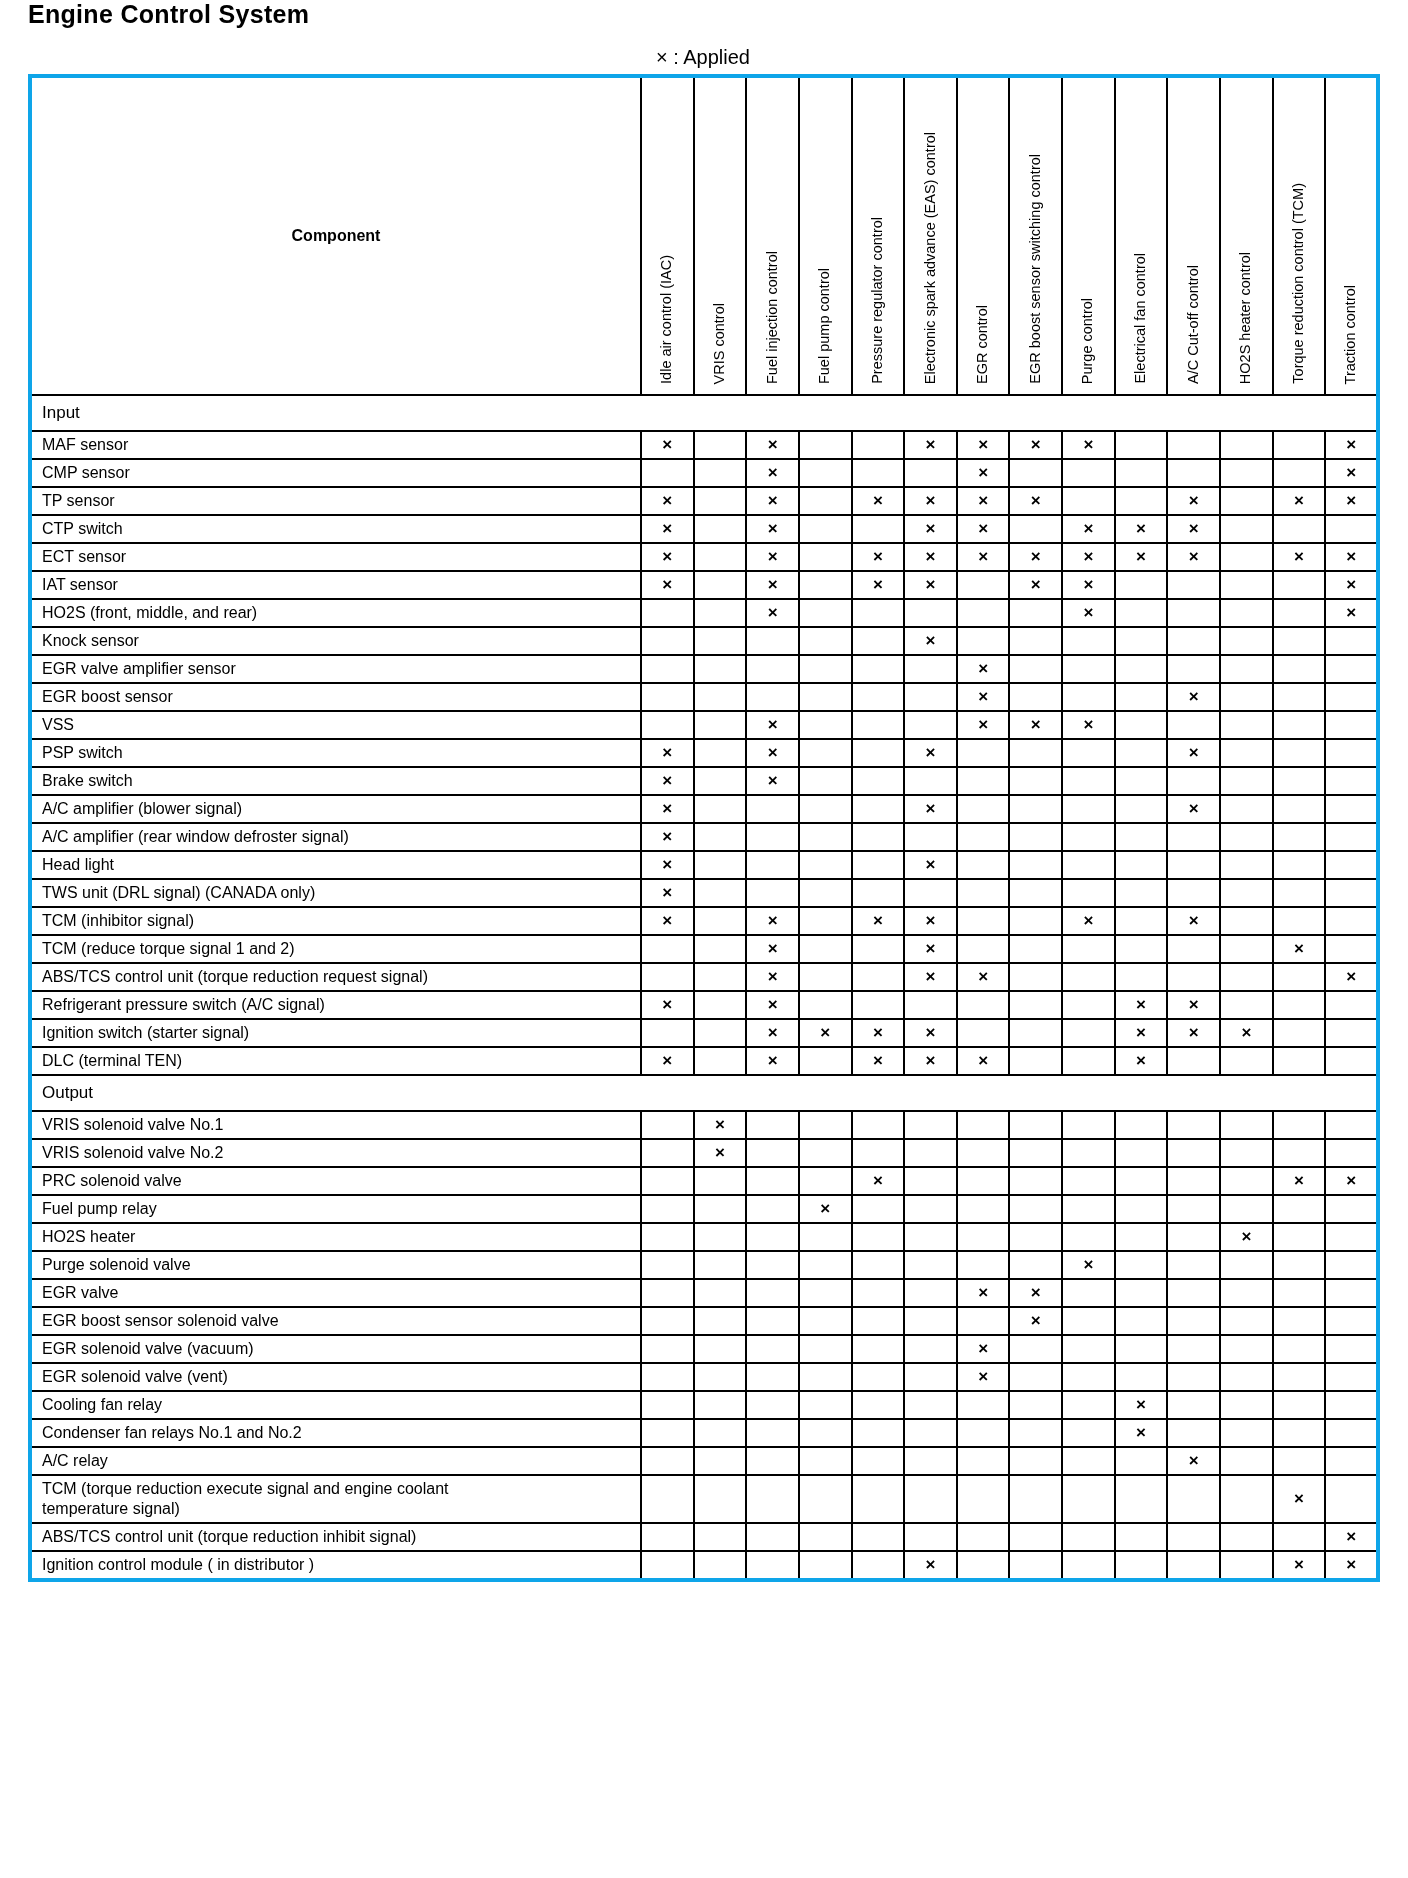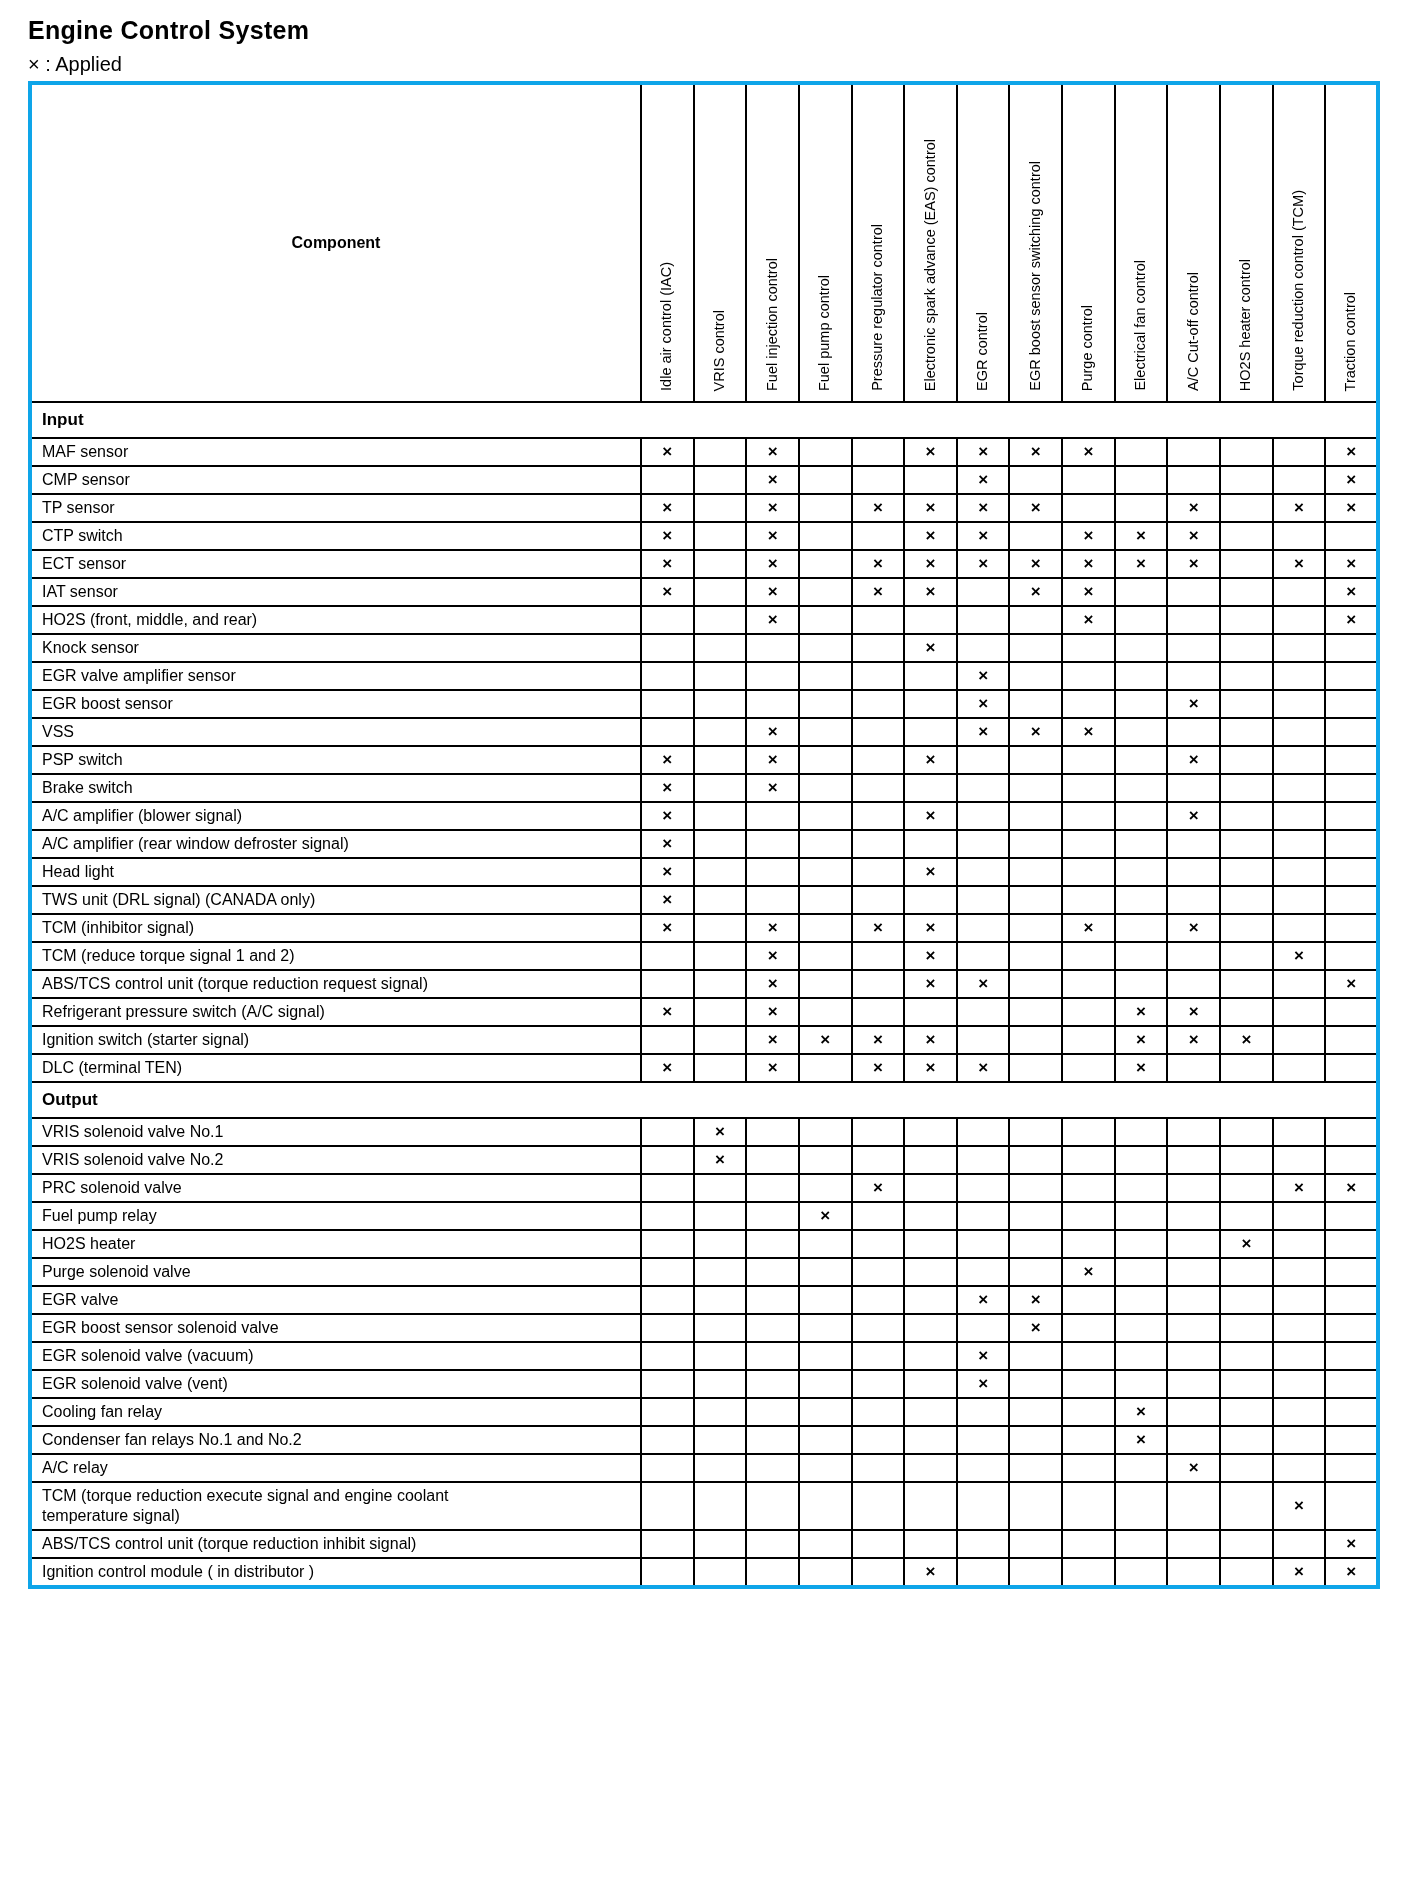--- a/index.html
+++ b/index.html
@@ -1,28 +1,28 @@
 <!DOCTYPE html>
 <html><head>
 <meta charset="utf-8">
 <style>
   html,body{margin:0;padding:0;background:#fff;color:#000;
     font-family:"Liberation Sans","DejaVu Sans",sans-serif;}
   body{width:1408px;height:1878px;overflow:hidden;}
-  .page{padding:16px 0 0 28px;}
+  .page{padding:0 0 0 28px;}
   .title{font-size:25px;font-weight:700;letter-spacing:.3px;}
   .wrap{width:1352px;}
-  .legend{text-align:left;font-size:20px;margin:8px 2px 5px 0;}
+  .legend{text-align:center;font-size:20px;margin:17px 2px 5px 0;}
   table{border-collapse:collapse;border:4px solid #0ea5e9;width:1352px;table-layout:fixed;}
   th,td{border:2px solid #000;}
   th.comp{width:606px;font-size:16px;font-weight:700;text-align:center;vertical-align:middle;}
   th.colhead{height:306px;vertical-align:bottom;padding:0 0 10px 0;font-weight:400;}
   .vlabel{writing-mode:vertical-rl;transform:rotate(180deg);font-size:14.5px;
     white-space:nowrap;margin:0 auto;line-height:1.1;}
-  tr.band td{font-weight:700;font-size:17px;padding:5px 10px;height:24px;}
+  tr.band td{font-weight:400;font-size:17px;padding:5px 10px;height:24px;}
   tr.datarow{height:17px;}
   td.lbl{font-size:16px;padding:3px 8px 3px 10px;white-space:pre-line;line-height:1.25;}
   td.mark{text-align:center;font-size:17px;font-weight:600;padding:0;}
 </style>
 </head>
 <body>
 
 <div class="page">
   <div class="title">Engine Control System</div>
   <div class="wrap">

